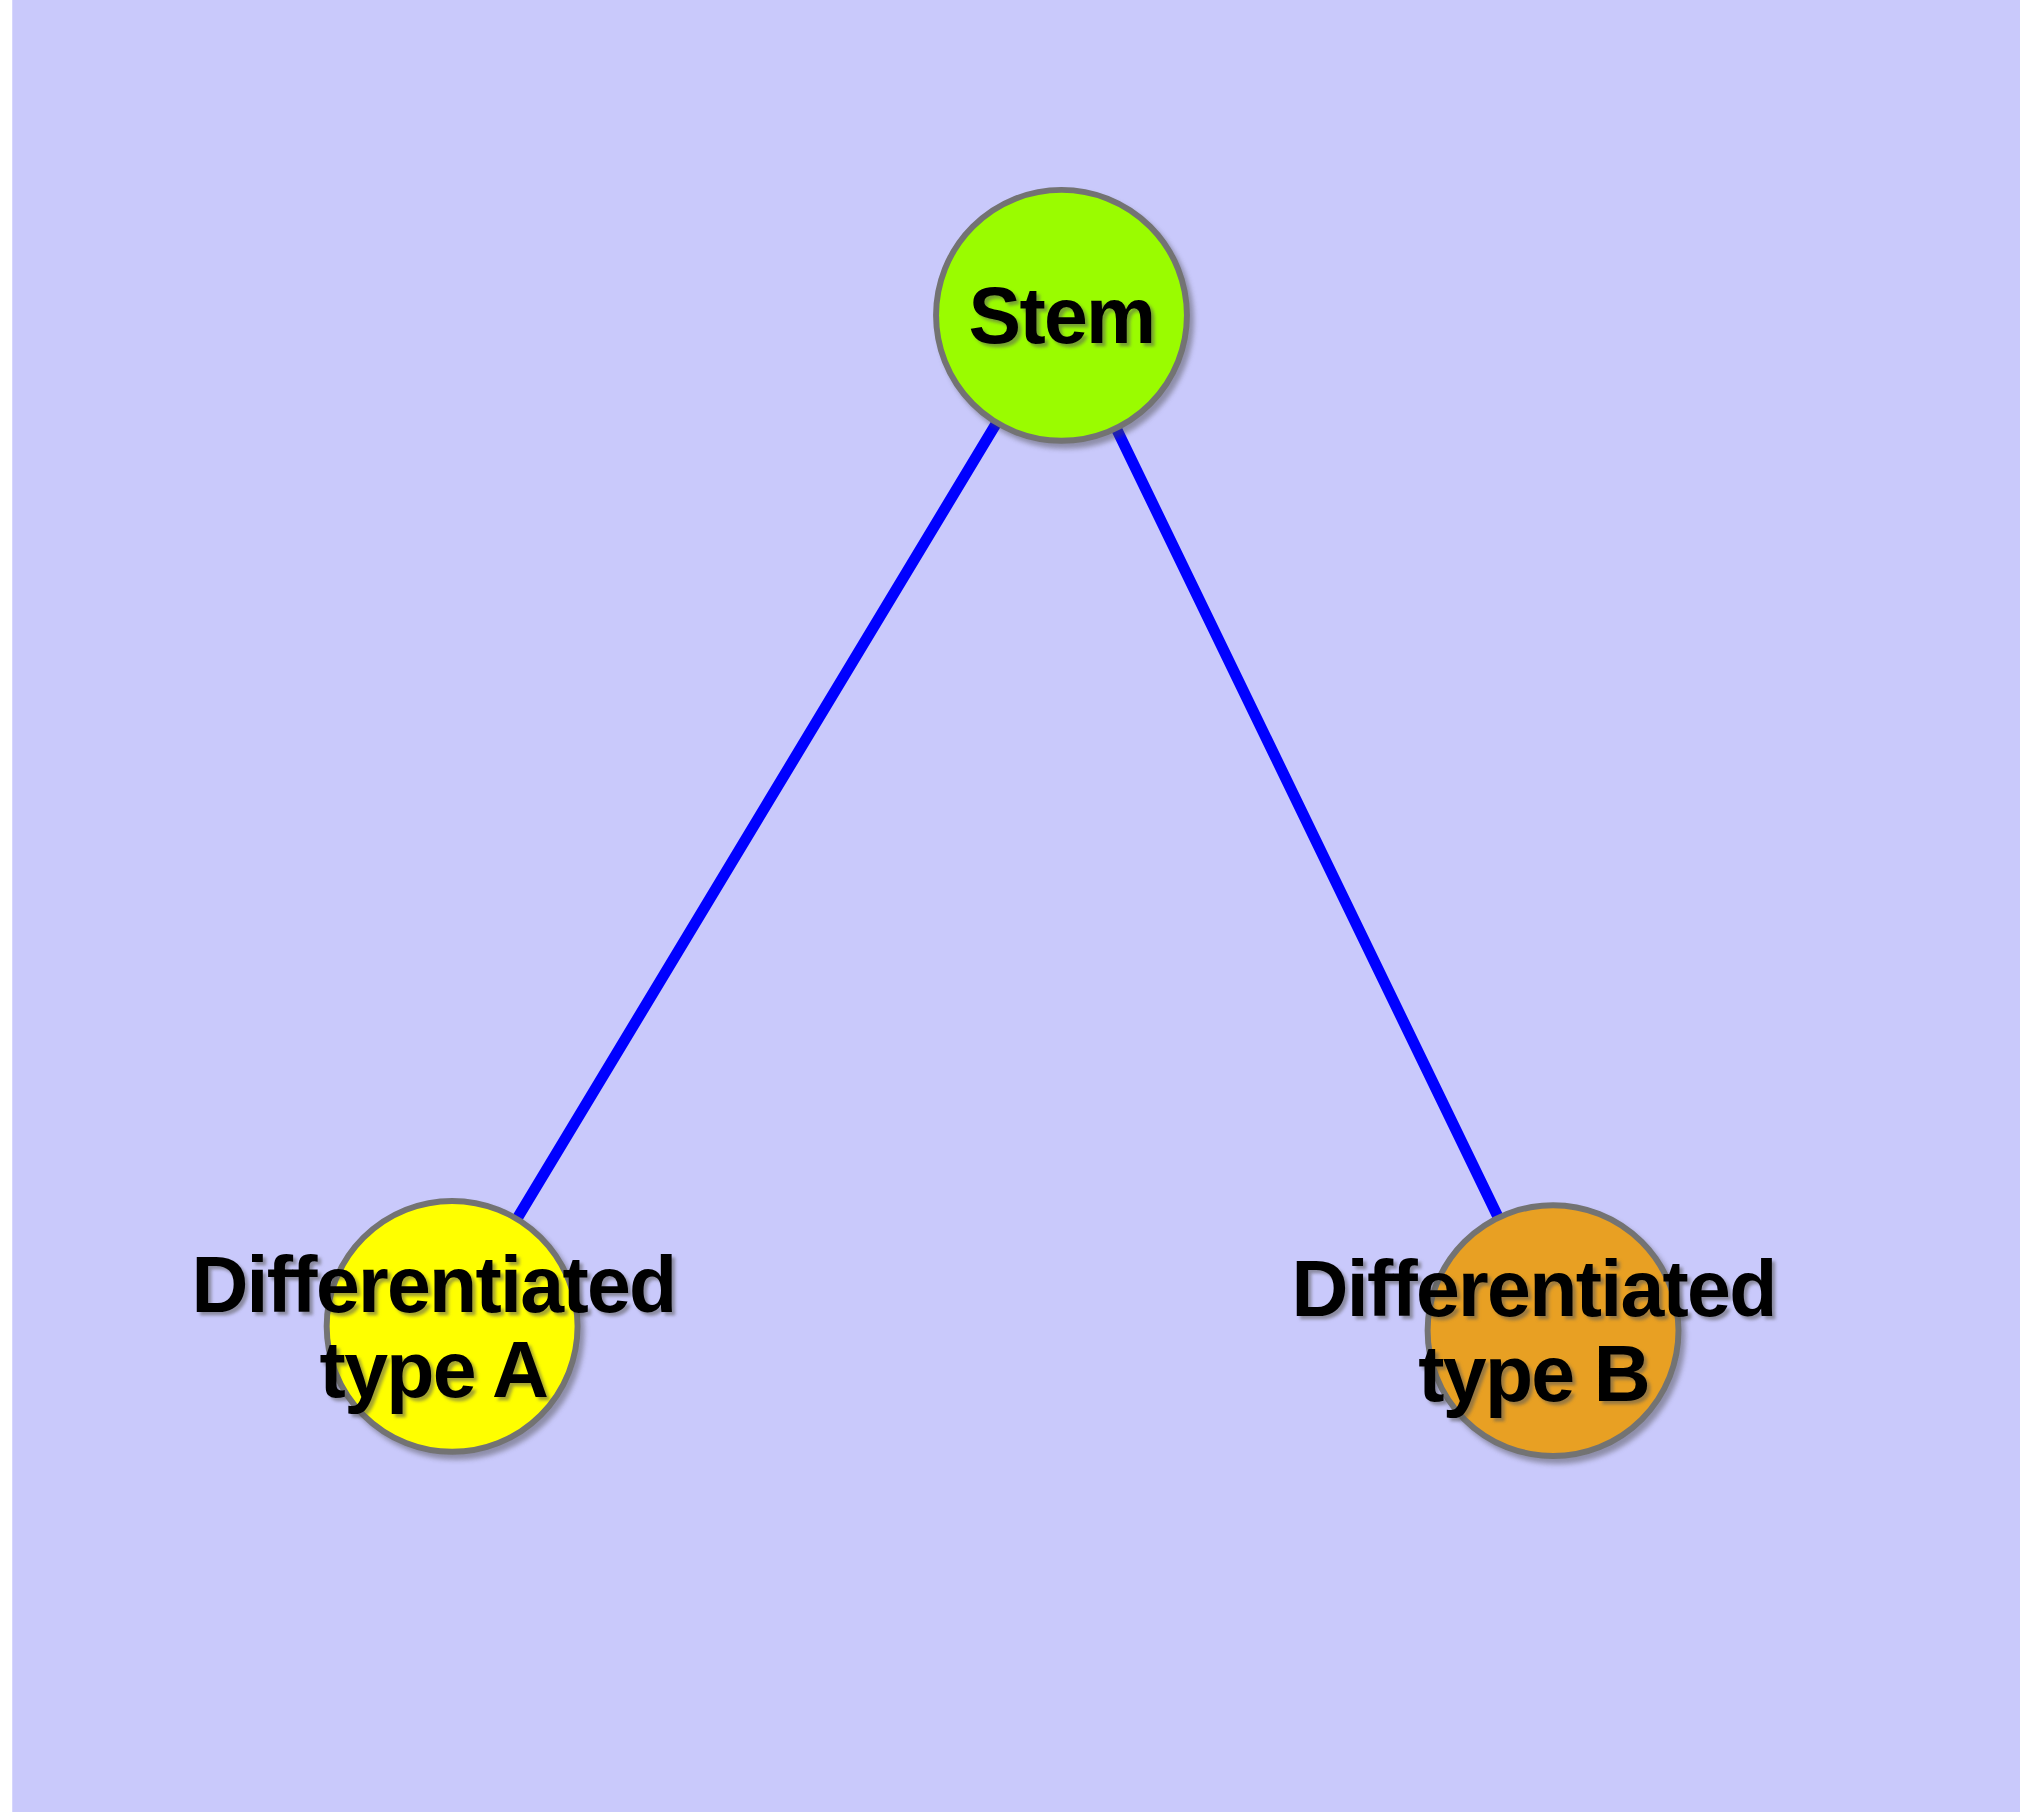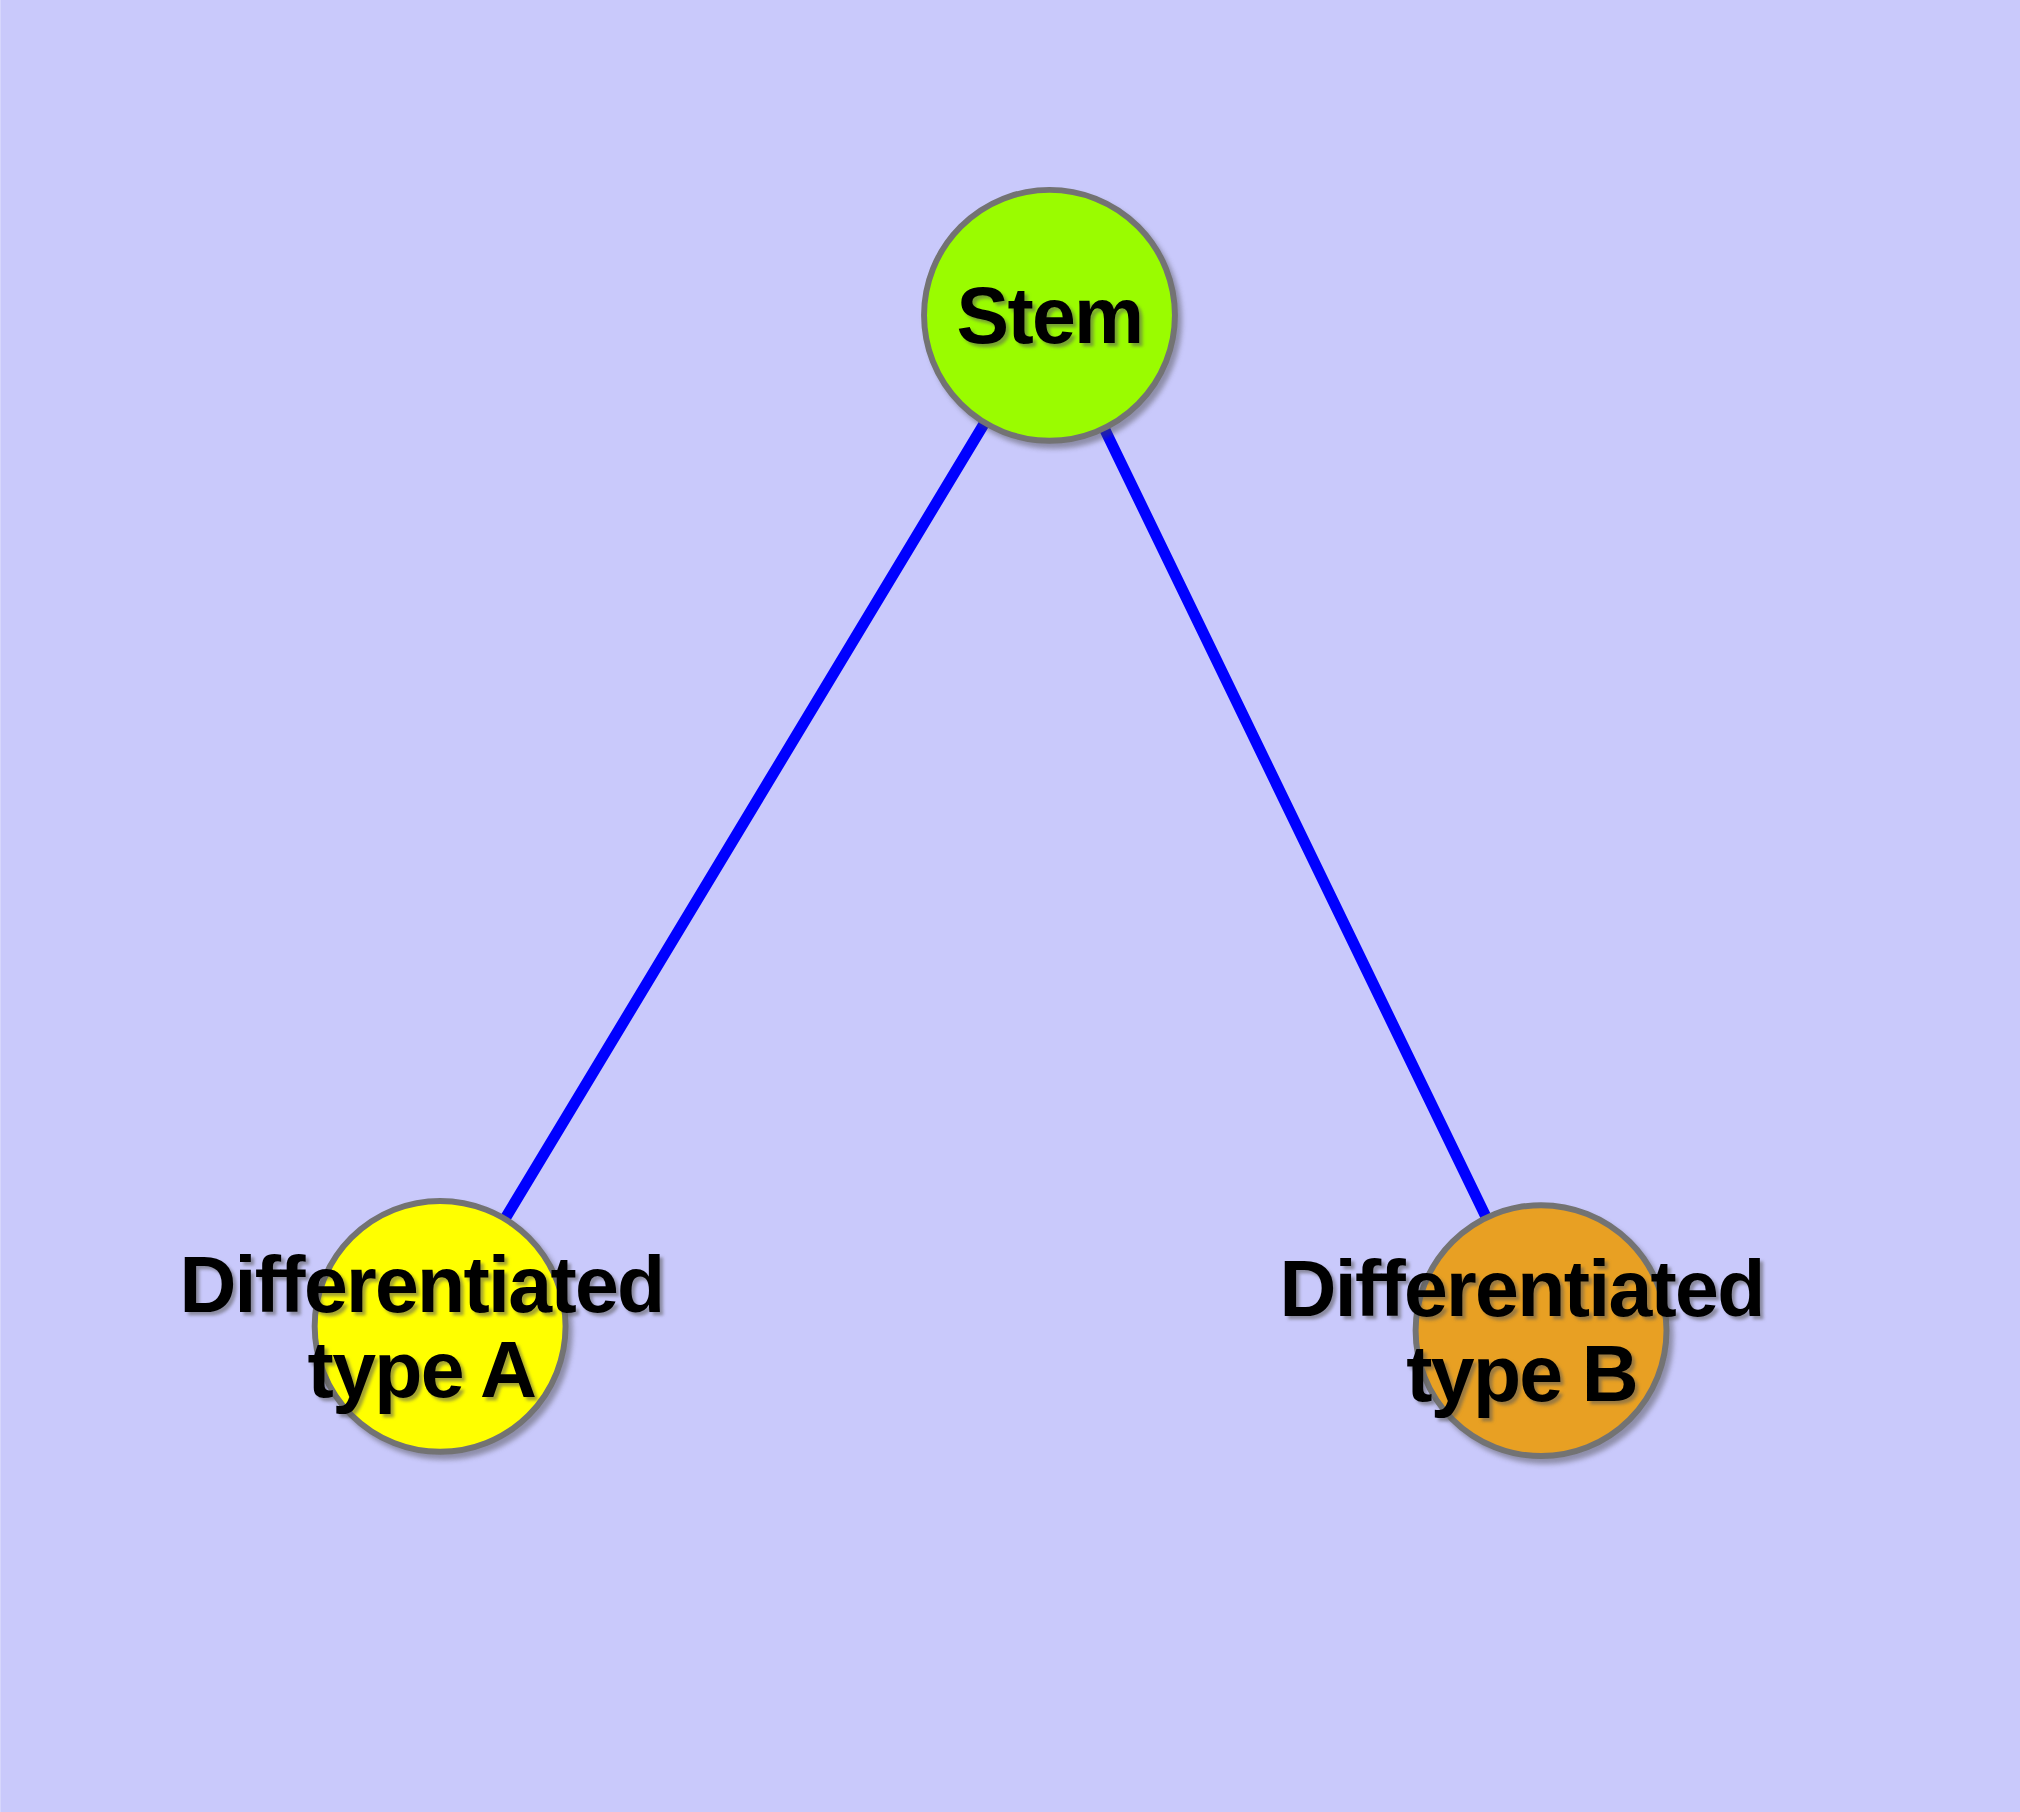--- a/index.html
+++ b/index.html
@@ -7,20 +7,21 @@
     padding: 0;
     width: 2021px;
     height: 1812px;
     overflow: hidden;
     font-family: "Liberation Sans", sans-serif;
   }
   #stage {
     position: relative;
     width: 1624px;
     height: 1812px;
+    padding-left: 12px;
   }
   svg { display: block; }
   .edge-line {
     stroke-width: 13px;
     stroke-linecap: round;
   }
   .node-circle {
     stroke-width: 7px;
     filter: drop-shadow(5px 6px 3px rgba(70, 70, 70, 0.45));
   }

